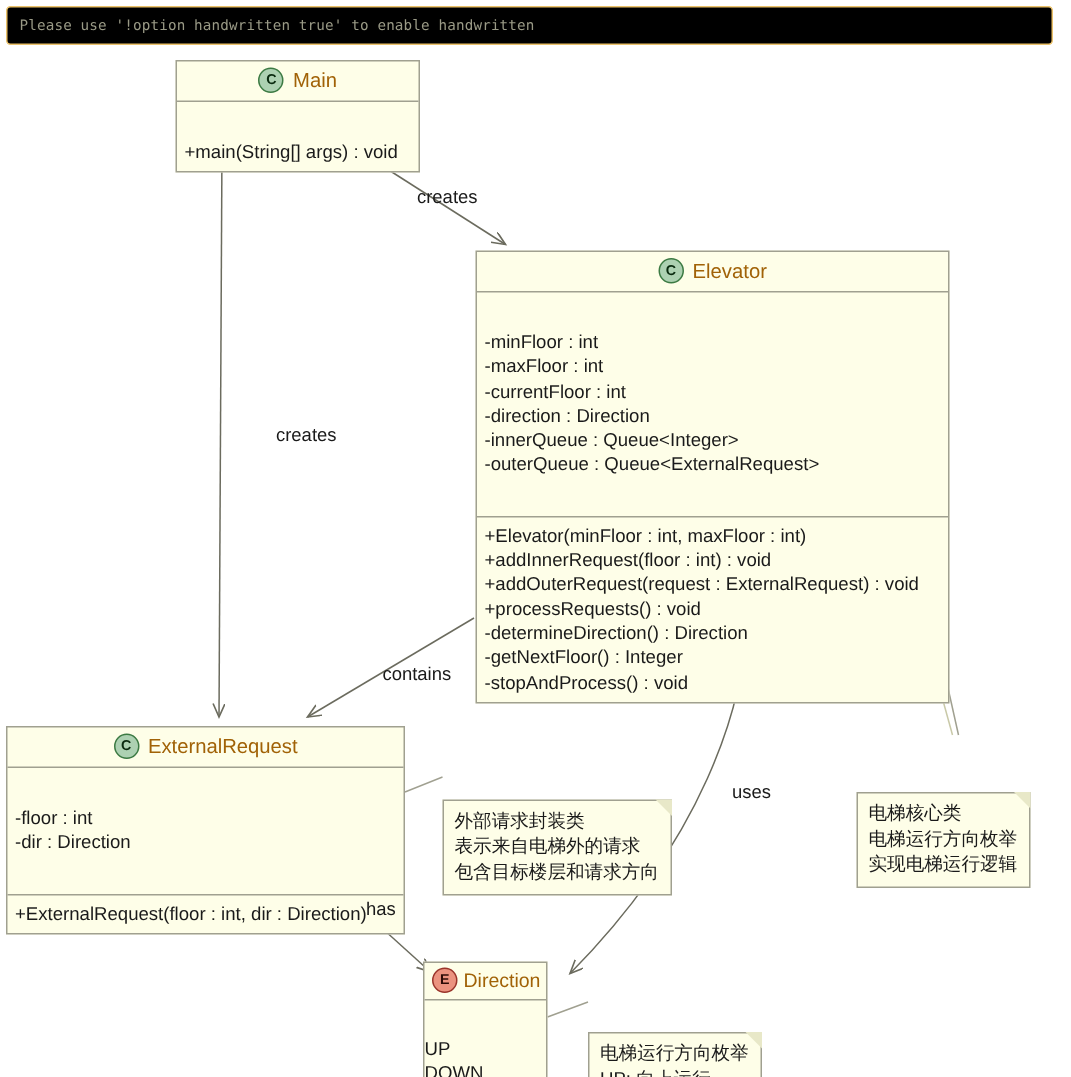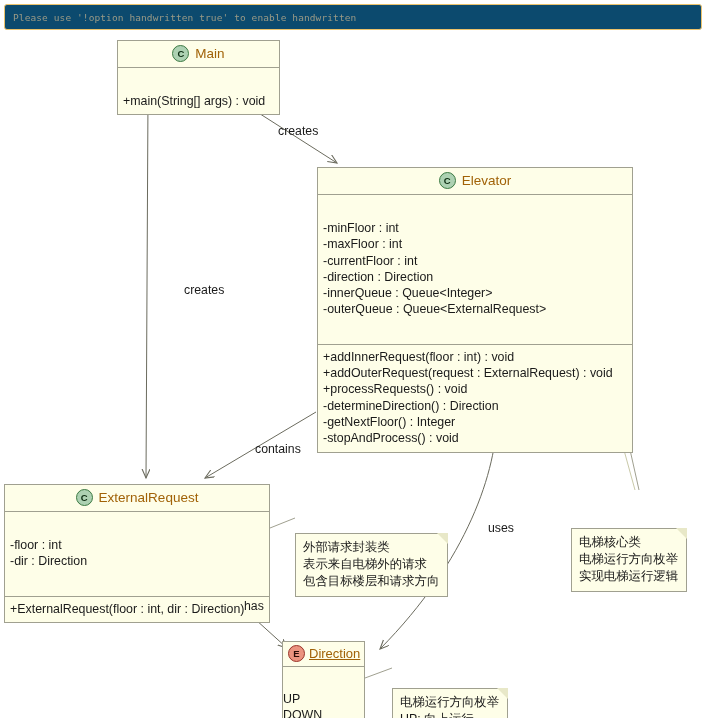--- a/index.html
+++ b/index.html
@@ -16,21 +16,21 @@
   }
 
   
   #warning-banner {
     position: absolute;
     left: 4px;
     top: 4px;
     width: 698px;
     height: 26px;
     box-sizing: border-box;
-    background: #0c4a6e;
+    background: #000000;
     border: 1px solid #EBC26B;
     border-radius: 3px;
     display: flex;
     align-items: center;
     padding: 0 8px;
   }
   #warning-banner .warn-text {
     font-family: "DejaVu Sans Mono", "Liberation Mono", monospace;
     font-size: 9.5px;
     color: #9a9a86;
@@ -139,21 +139,21 @@
     white-space: nowrap;
   }
 
   
   #box-main      { left: 117px; top: 40px;  width: 163px; }
   #box-elevator  { left: 317px; top: 167px; width: 316px; }
   #box-external  { left: 4px;   top: 484px; width: 266px; }
   #box-direction { left: 282px; top: 641px; width: 83px;  }
 
   #box-direction .uml-header { padding: 3px 6px 4px 5px; justify-content: flex-start; gap: 4px; }
-  #box-direction .uml-title  { font-size: 13px; text-decoration: underline; }
+  #box-direction .uml-title  { font-size: 13px; }
   #box-direction .sec-values { padding: 3px 6px 4px 0; }
   #box-direction .sec-empty  { height: 13px; padding: 0; }
 
   #note-external  { left: 295px; top: 497px; }
   #note-elevator  { left: 571px; top: 492px; }
   #note-direction { left: 392px; top: 652px; }
 
   #label-creates-right { left: 278px; top: 124px; }
   #label-creates-left  { left: 184px; top: 283px; }
   #label-contains      { left: 255px; top: 442px; }
@@ -207,20 +207,21 @@
   </div>
   <div class="uml-section">
     <div class="uml-row">-minFloor : int</div>
     <div class="uml-row">-maxFloor : int</div>
     <div class="uml-row">-currentFloor : int</div>
     <div class="uml-row">-direction : Direction</div>
     <div class="uml-row">-innerQueue : Queue&lt;Integer&gt;</div>
     <div class="uml-row">-outerQueue : Queue&lt;ExternalRequest&gt;</div>
   </div>
   <div class="uml-section">
+    <div class="uml-row">+Elevator(minFloor : int, maxFloor : int)</div>
     <div class="uml-row">+addInnerRequest(floor : int) : void</div>
     <div class="uml-row">+addOuterRequest(request : ExternalRequest) : void</div>
     <div class="uml-row">+processRequests() : void</div>
     <div class="uml-row">-determineDirection() : Direction</div>
     <div class="uml-row">-getNextFloor() : Integer</div>
     <div class="uml-row">-stopAndProcess() : void</div>
   </div>
 </div>
 
 <div class="uml-box" id="box-external">

